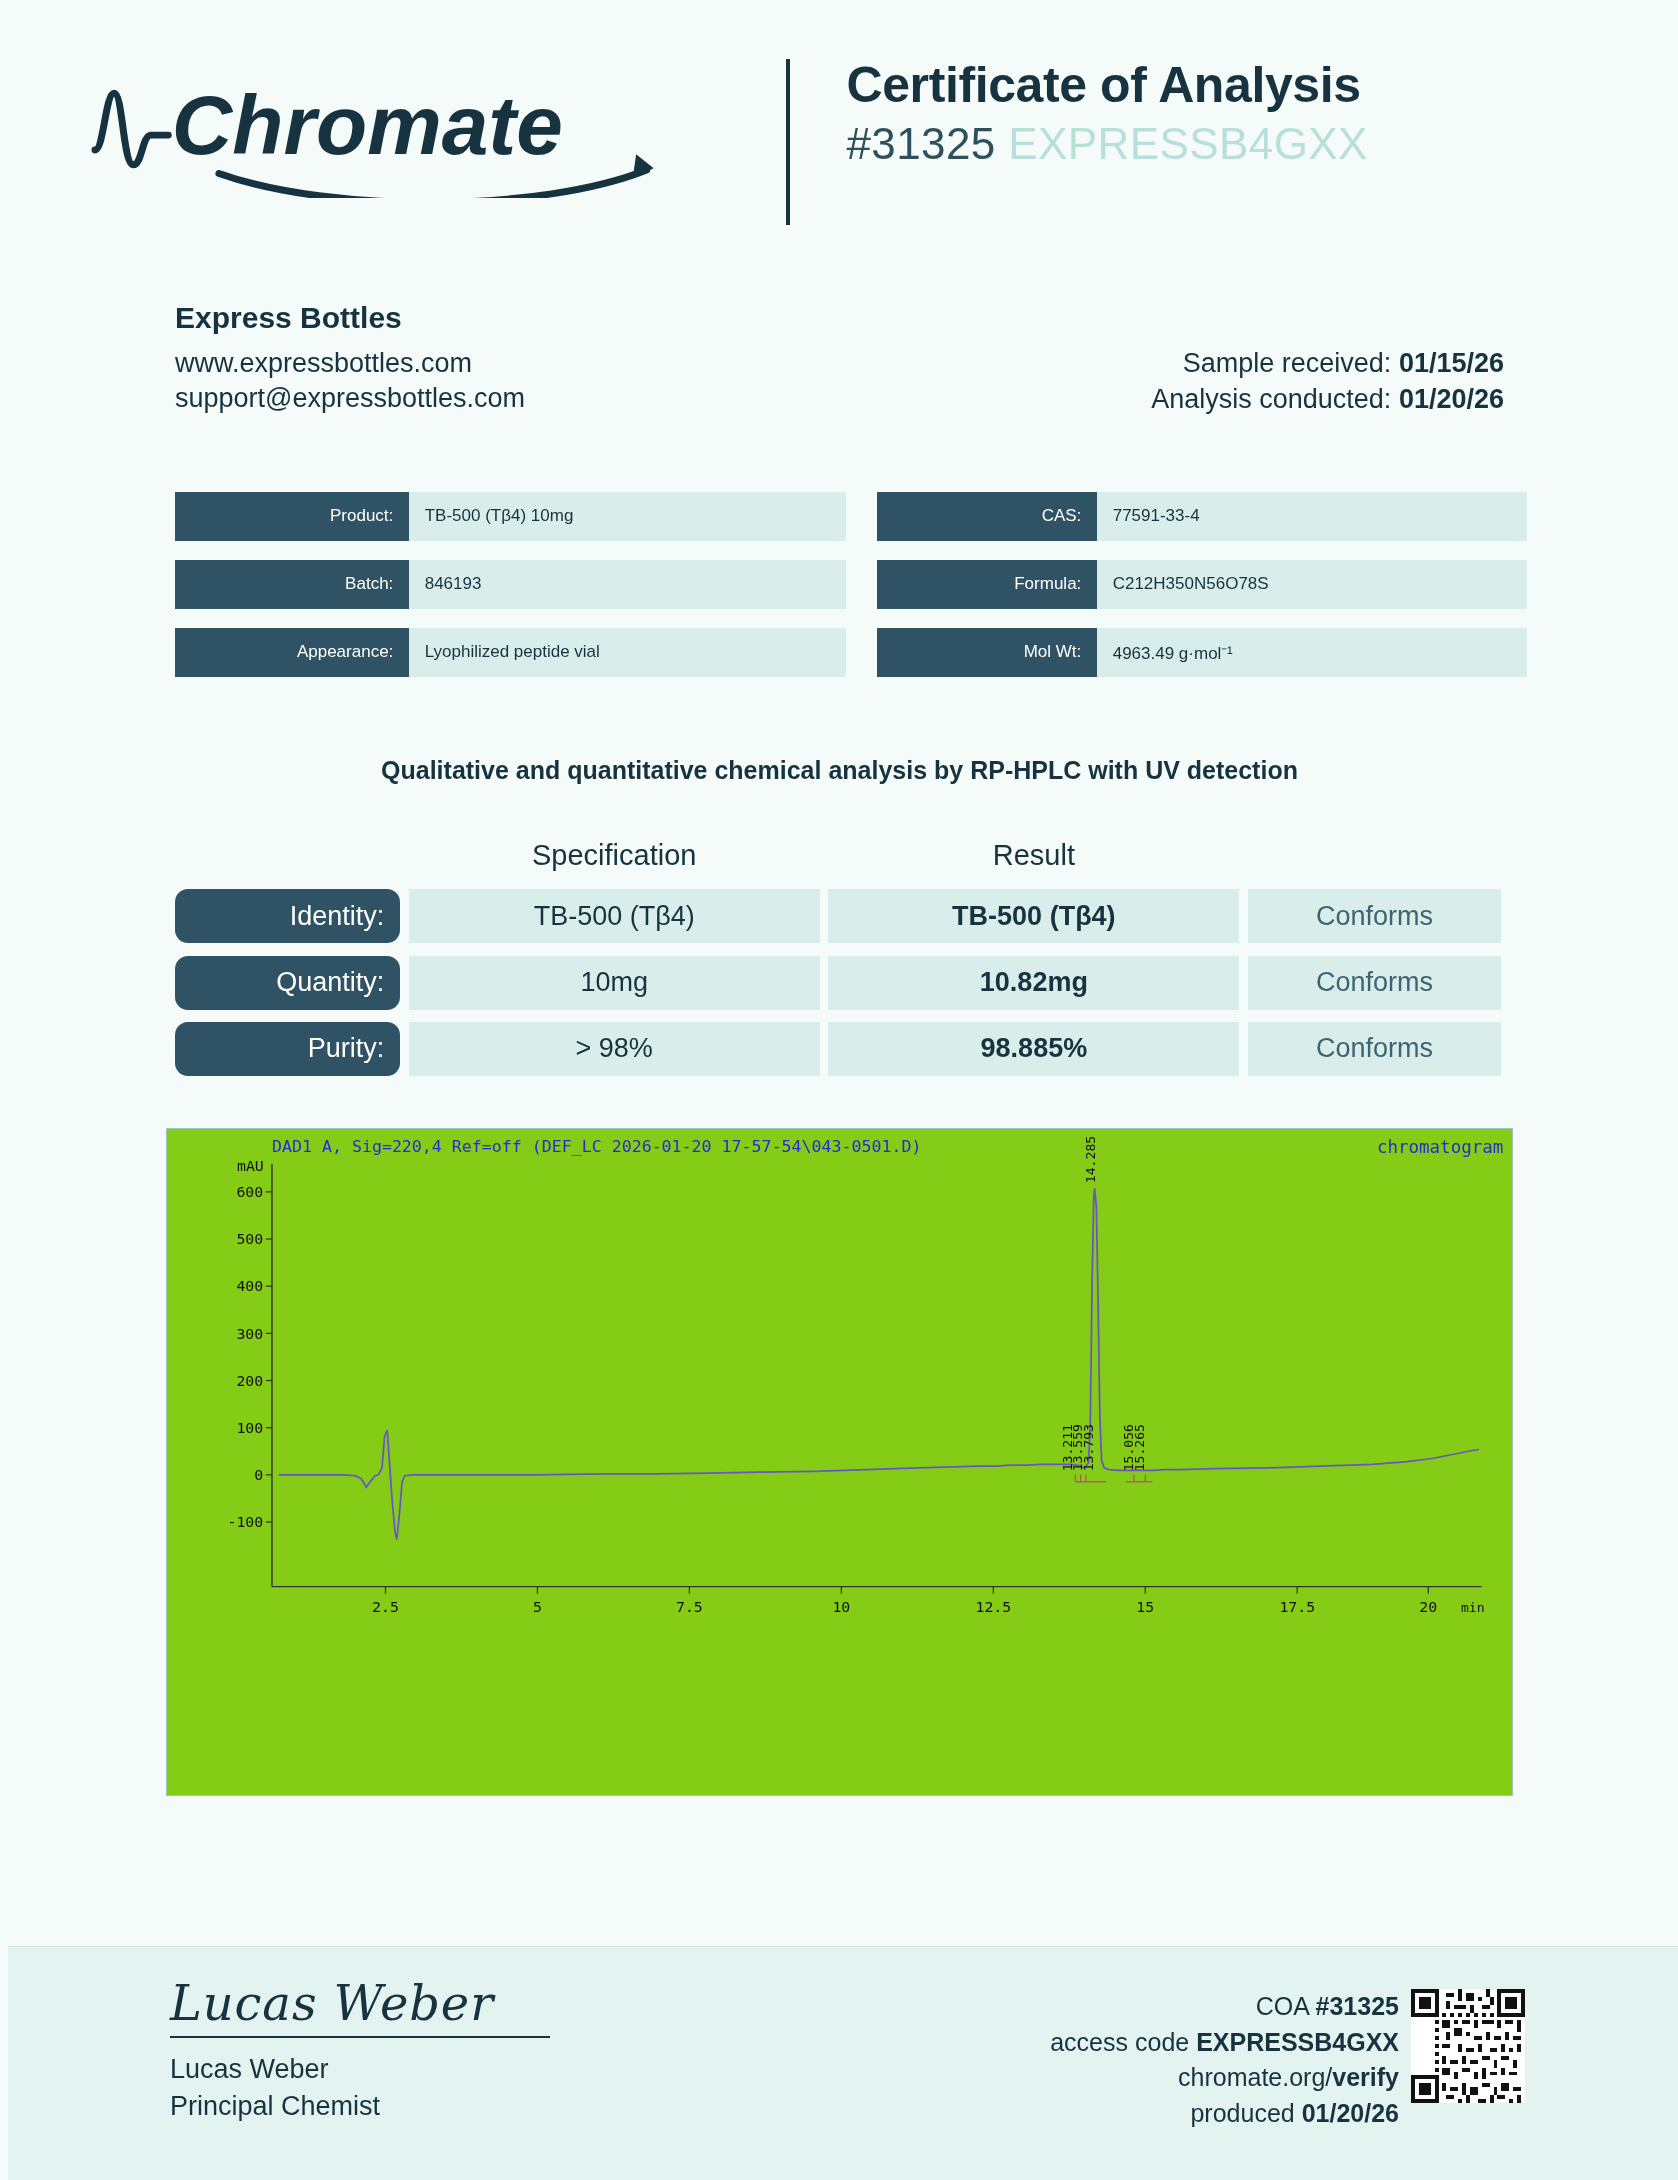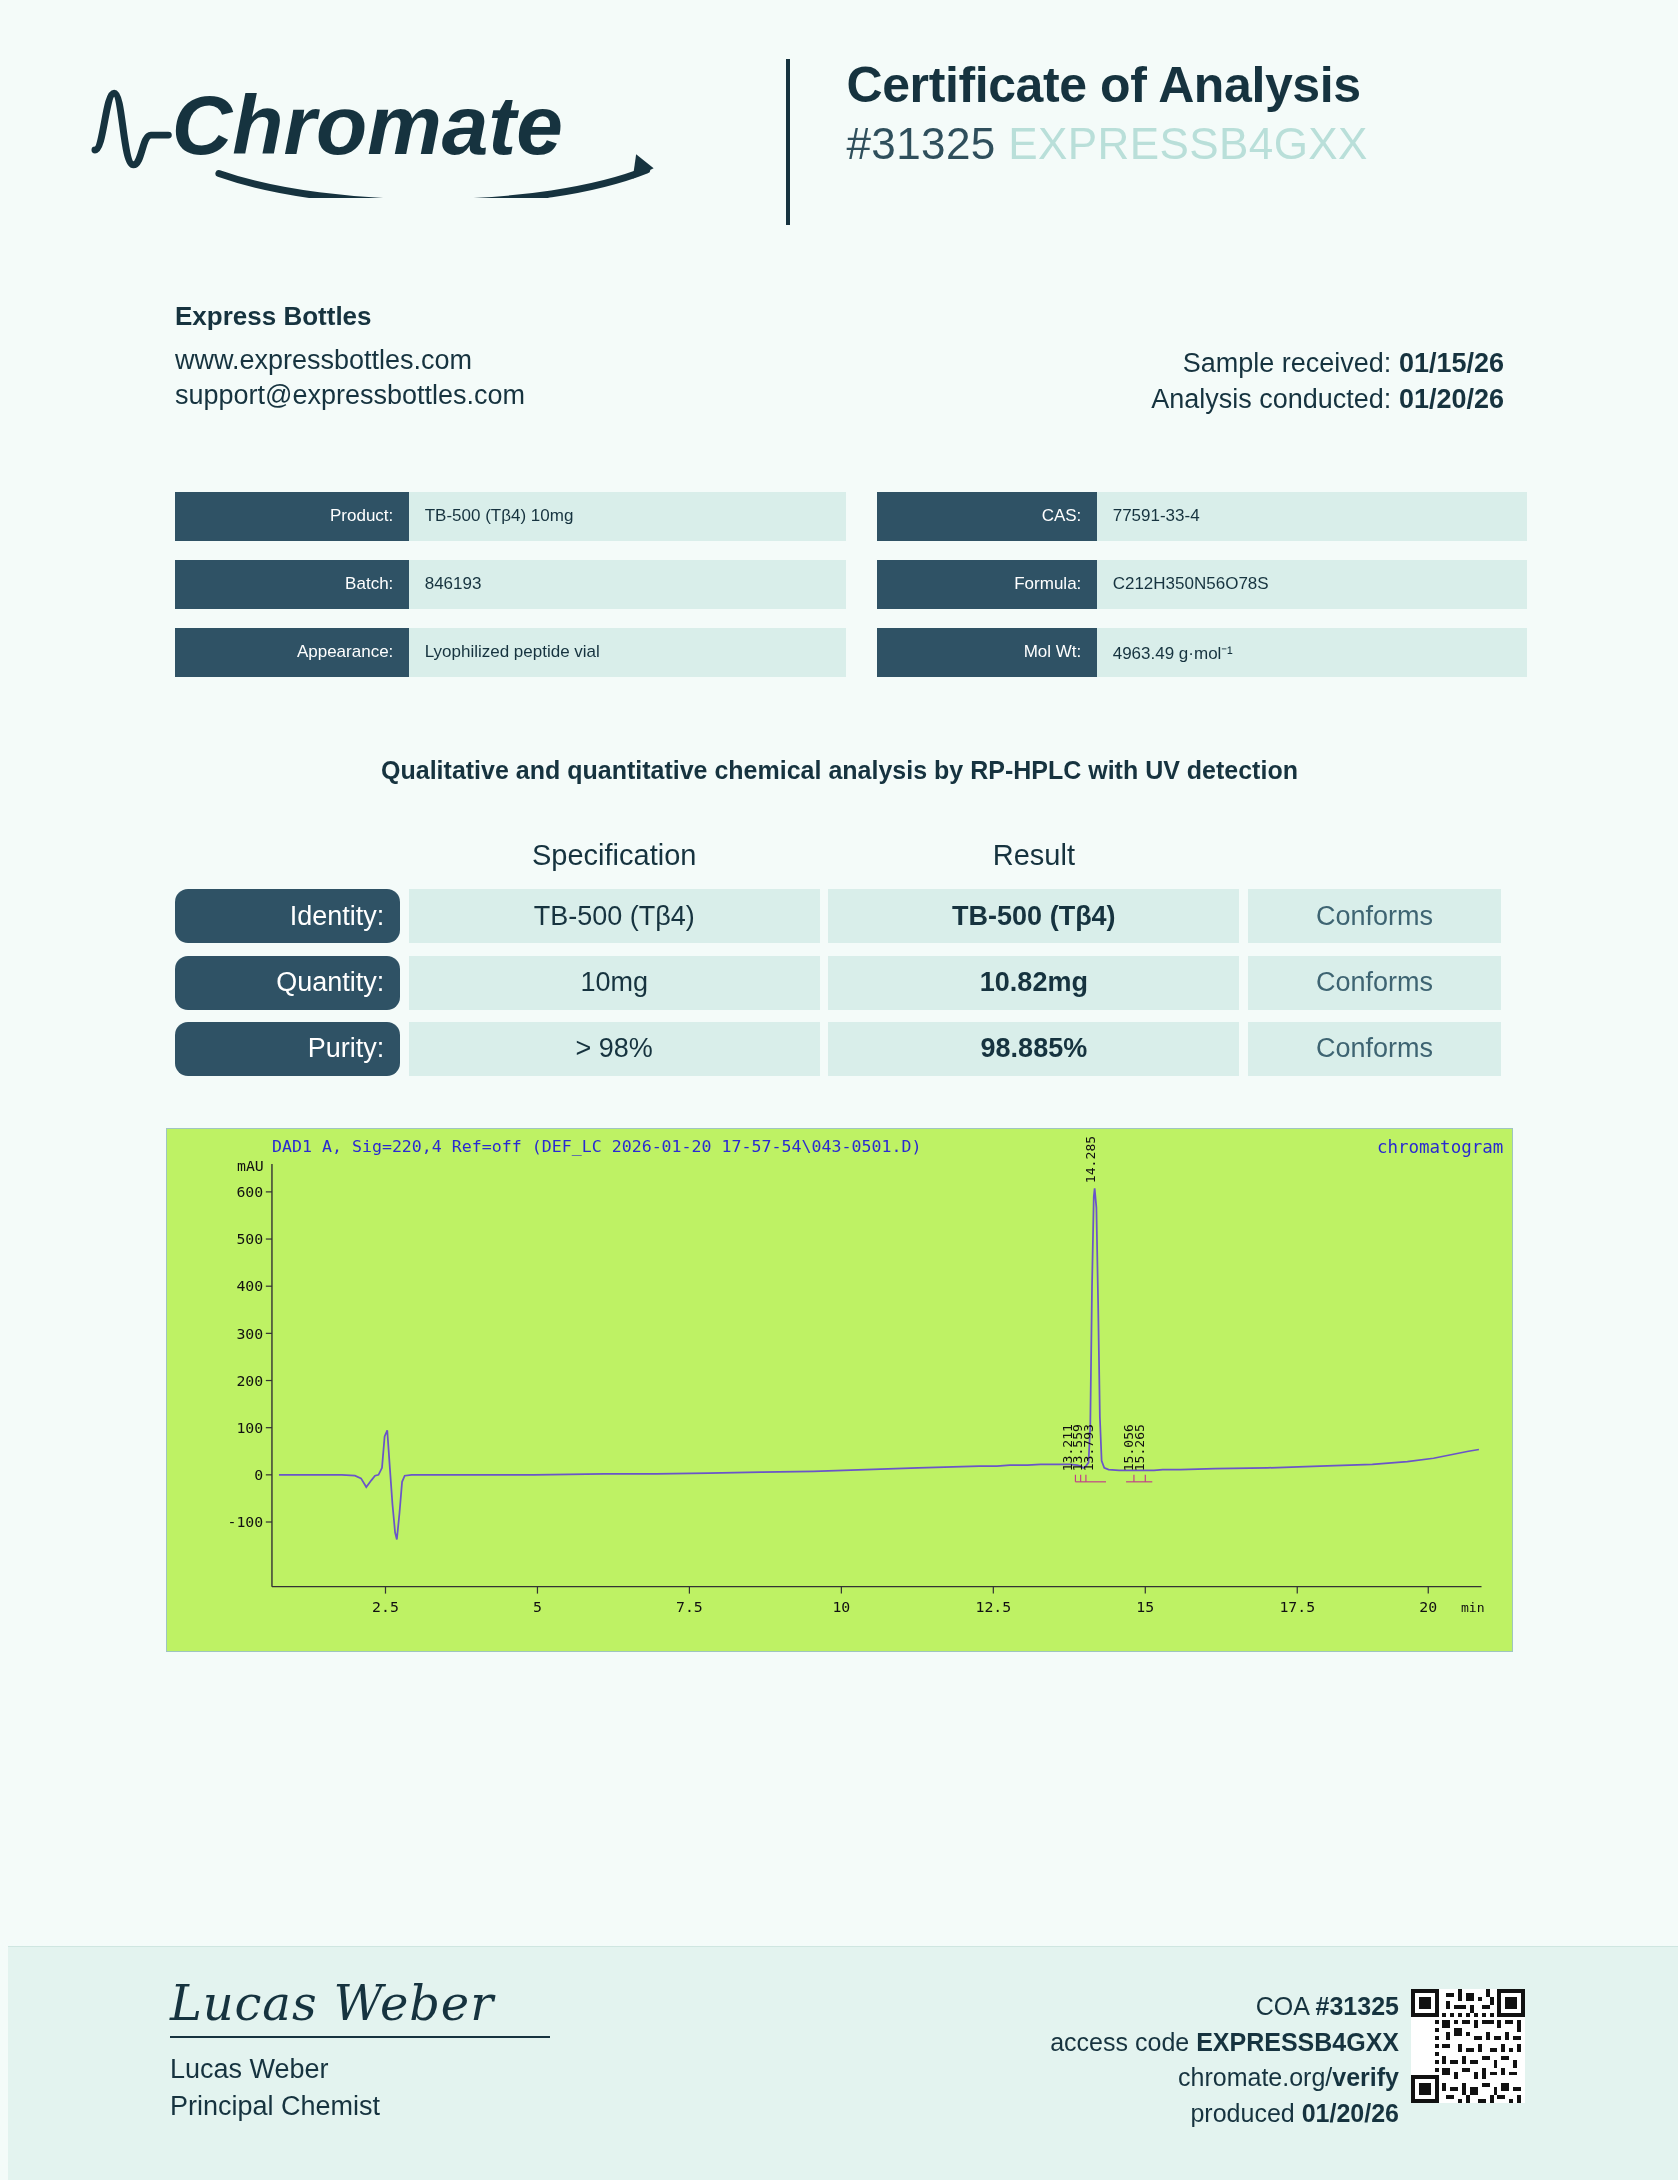--- a/index.html
+++ b/index.html
@@ -55,21 +55,21 @@
   }
   .coa-sub .code { color: #b9dfd9; }
 
   
   .company-row {
     display: flex;
     justify-content: space-between;
     padding: 83px 175px 0 175px;
   }
   .company-name {
-    font-size: 26px;
+    font-size: 30px;
     font-weight: bold;
     margin-bottom: 10.5px;
   }
   .company-line {
     font-size: 27px;
     line-height: 1.33;
     color: #16333f;
   }
   .dates {
     text-align: right;
@@ -148,22 +148,22 @@
     justify-content: center;
   }
   .r-result { font-weight: bold; }
   .r-conf { color: #3e6472; }
   .gap { background: transparent; }
 
   
   .chrom-box {
     margin: 52px 166px 0 166px;
     border: 0.9px solid #9fc5c0;
-    background: #bef264;
-    height: 524px;
+    background: #84cc16;
+    height: 668px;
     position: relative;
   }
   .chrom-top-left {
     position: absolute;
     left: 105px; top: 8.7px;
     font-size: 16.6px;
     color: #2a2ad0;
     font-family: "DejaVu Sans Mono", monospace;
   }
   .chrom-top-right {

